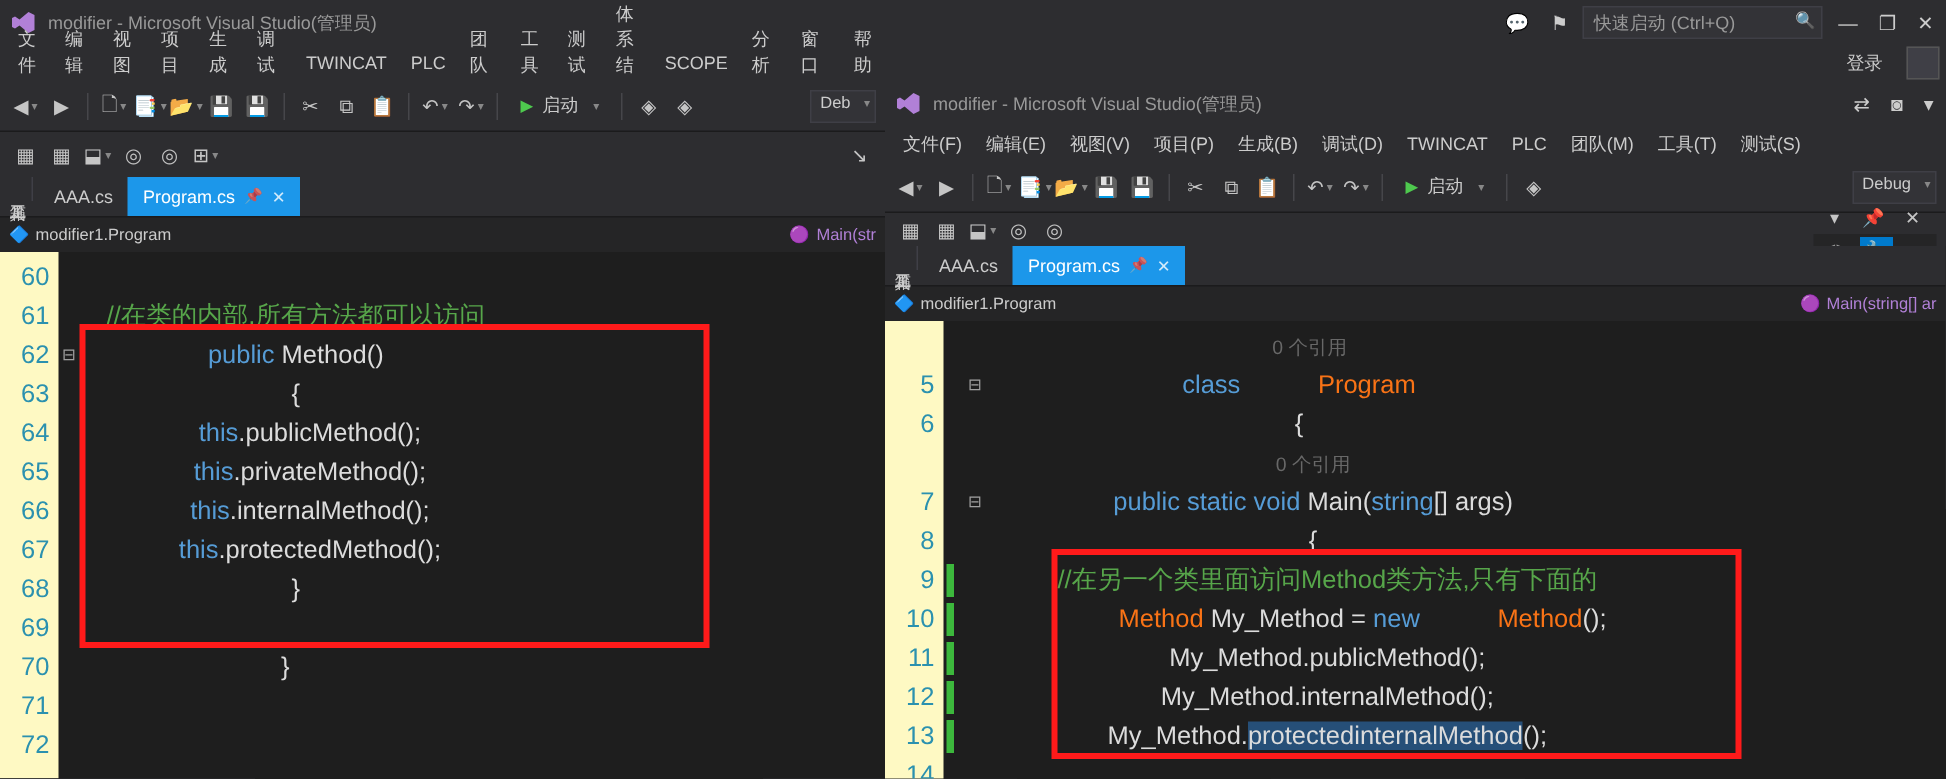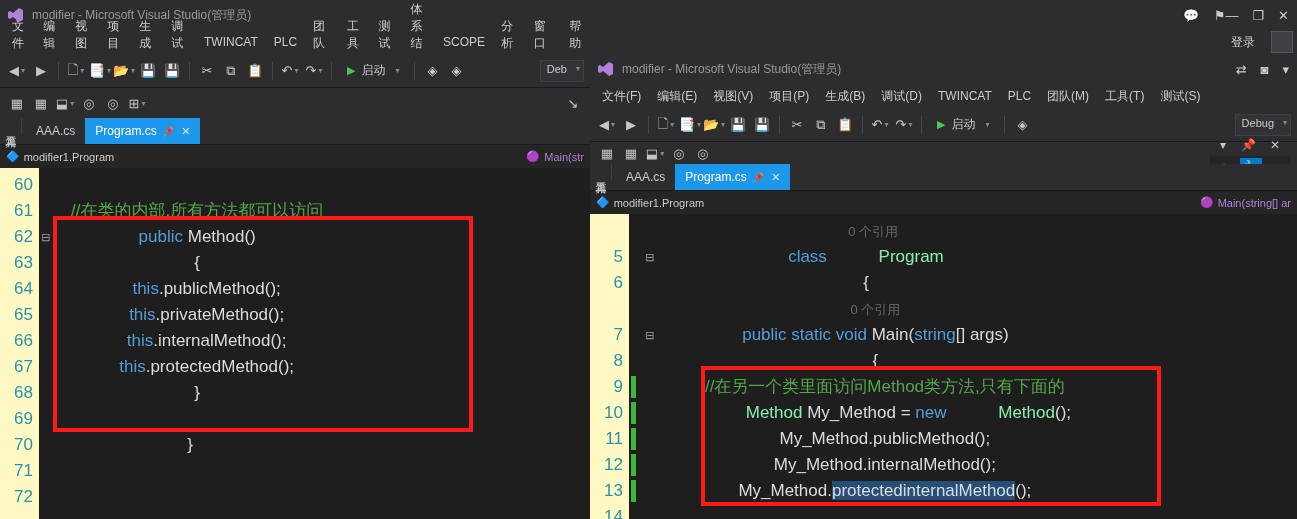--- a/index.html
+++ b/index.html
@@ -60,21 +60,21 @@
 .gutter div { height:26px; }
 .marks { width:14px; padding-top:4px; }
 .marks div { height:26px; position:relative; }
 .mark-green::before { content:""; position:absolute; left:2px; top:2px; width:5px; height:22px; background:#3cb83c; }
 .fold { width:14px; color:#a0a0a0; font-size:11px; padding-top:4px; }
 .fold div { height:26px; display:flex; align-items:center; justify-content:center; }
 .code { padding:4px 0 4px 4px; position:relative; }
 .code div { height:26px; white-space:pre;text-align:center; }
 .tk-comment { color:#57a64a; }
 .tk-key { color:#569cd6; }
-.tk-type { color:#86efac;margin-left:47px; }
+.tk-type { color:#f97316;margin-left:47px; }
 .tk-plain { color:#dcdcdc; }
 .tk-refs { color:#686868; font-size:13px; }
 .sel { background:#264f78; }
 
 
 .redbox { position:absolute; border:4px solid #ff1a1a; pointer-events:none; }
 
 
 .right-tools { height:26px; background:#2d2d30; display:flex; align-items:center; justify-content:flex-end; gap:6px; padding:0 6px; }
 .right-tools .ico { width:20px; height:20px; display:inline-flex; align-items:center; justify-content:center; color:#c5c5c5; font-size:12px; cursor:pointer; }
@@ -230,20 +230,21 @@
   </div>
 </div>
 
 <div class="vs-root right-instance">
 
   <div class="titlebar" style="justify-content:flex-end;">
     <div class="win-icons">
       <span>💬</span>
       <span>⚑</span>
     </div>
+    <div class="search-box" title="快速启动 (Ctrl+Q)"><span style="color:#999">快速启动 (Ctrl+Q)</span></div>
     <div class="win-icons">
       <span>—</span>
       <span>❐</span>
       <span>✕</span>
     </div>
   </div>
 
   <div class="menubar">
     <span class="login">登录</span>
     <span class="avatar"></span>

